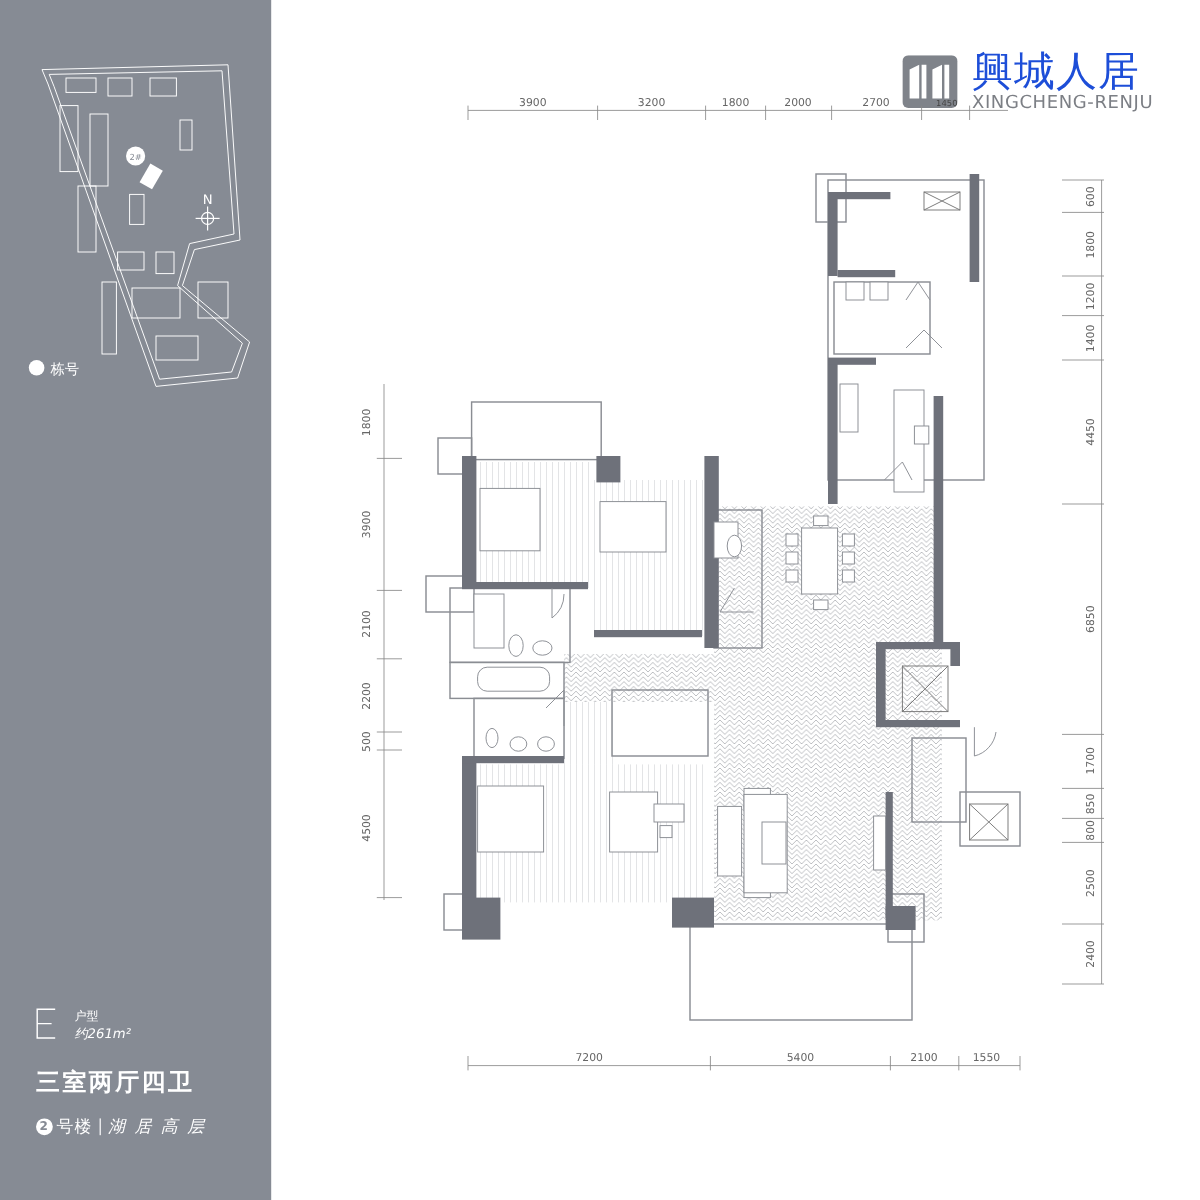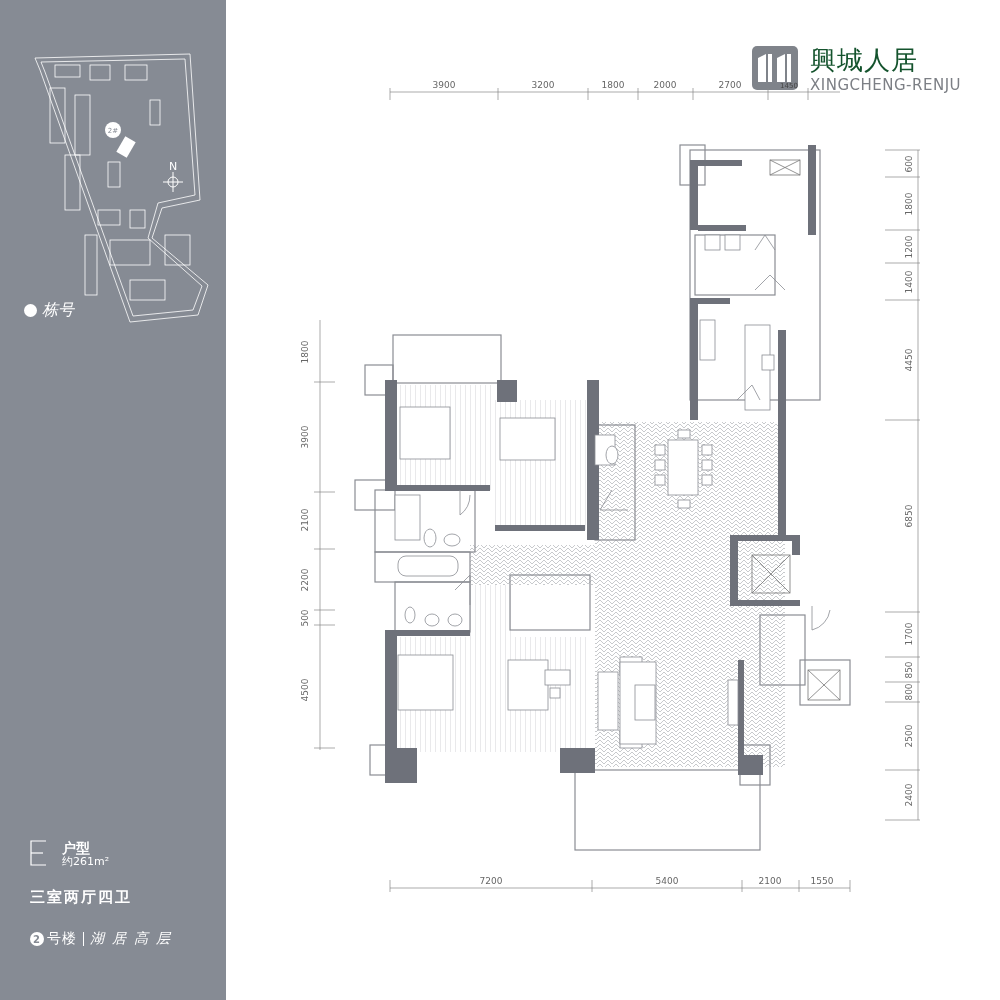--- a/index.html
+++ b/index.html
@@ -1,33 +1,33 @@
 <!DOCTYPE html>
 <html><head>
 <meta charset="utf-8">
 <style>
   html,body{margin:0;padding:0;background:#ffffff;}
   body{width:1000px;height:1000px;position:relative;overflow:hidden;font-family:"DejaVu Sans",sans-serif;}
   .sidebar{position:absolute;left:0;top:0;width:226px;height:1000px;background:#868b94;}
   .siteplan{position:absolute;left:30px;top:50px;width:200px;height:280px;}
-  .legend{position:absolute;left:24px;top:300px;display:flex;align-items:center;gap:5px;color:#fff;font-size:16px;font-style:italic;}
+  .legend{position:absolute;left:24px;top:300px;display:flex;gap:5px;color:#fff;font-size:12px;}
   .legend .dot{width:13px;height:13px;border-radius:50%;background:#fff;}
   .type-block{position:absolute;left:30px;top:840px;color:#fff;}
   .type-letter{position:absolute;left:0;top:0;width:18px;height:26px;}
-  .type-label{position:absolute;left:32px;top:0;font-size:14px;white-space:nowrap;font-weight:bold;}
-  .type-area{position:absolute;left:32px;top:14px;font-size:11px;white-space:nowrap;}
-  .layout-title{position:absolute;left:30px;top:888px;color:#fff;font-size:15px;font-weight:bold;letter-spacing:2px;white-space:nowrap;}
+  .type-label{position:absolute;left:32px;top:0;font-size:10px;white-space:nowrap;}
+  .type-area{position:absolute;left:32px;top:14px;font-size:11px;white-space:nowrap;font-style:italic;}
+  .layout-title{position:absolute;left:30px;top:888px;color:#fff;font-size:20px;font-weight:bold;letter-spacing:2px;white-space:nowrap;}
   .building-line{position:absolute;left:30px;top:930px;color:#fff;font-size:14px;display:flex;align-items:center;white-space:nowrap;letter-spacing:1px;}
   .building-line .num{width:14px;height:14px;border-radius:50%;background:#fff;color:#868b94;font-size:10px;font-weight:bold;display:inline-flex;align-items:center;justify-content:center;margin-right:3px;}
   .building-line .sep{display:inline-block;width:1px;height:14px;background:#fff;margin:0 6px;}
   .building-line .desc{letter-spacing:8px;font-style:italic;}
   .brand{position:absolute;left:752px;top:46px;display:flex;align-items:flex-start;}
   .brand-logo{width:46px;height:44px;}
   .brand-text{margin-left:12px;}
-  .brand-cn{font-size:26px;color:#14532d;letter-spacing:1px;line-height:28px;}
+  .brand-cn{font-size:34px;color:#1d4ed8;letter-spacing:1px;line-height:28px;}
   .brand-en{font-size:15px;color:#7c7f85;letter-spacing:0.5px;margin-top:2px;}
   .plan{position:absolute;left:226px;top:0;width:774px;height:1000px;}
 </style>
 </head>
 <body>
 
 <div class="sidebar">
   <svg class="siteplan" viewBox="0 0 200 280">
     <g fill="none" stroke="#ffffff" stroke-width="0.8">
       <polygon points="5,8 160,4 170,150 132,158 122,188 178,235 168,265 100,272 10,20"></polygon>

